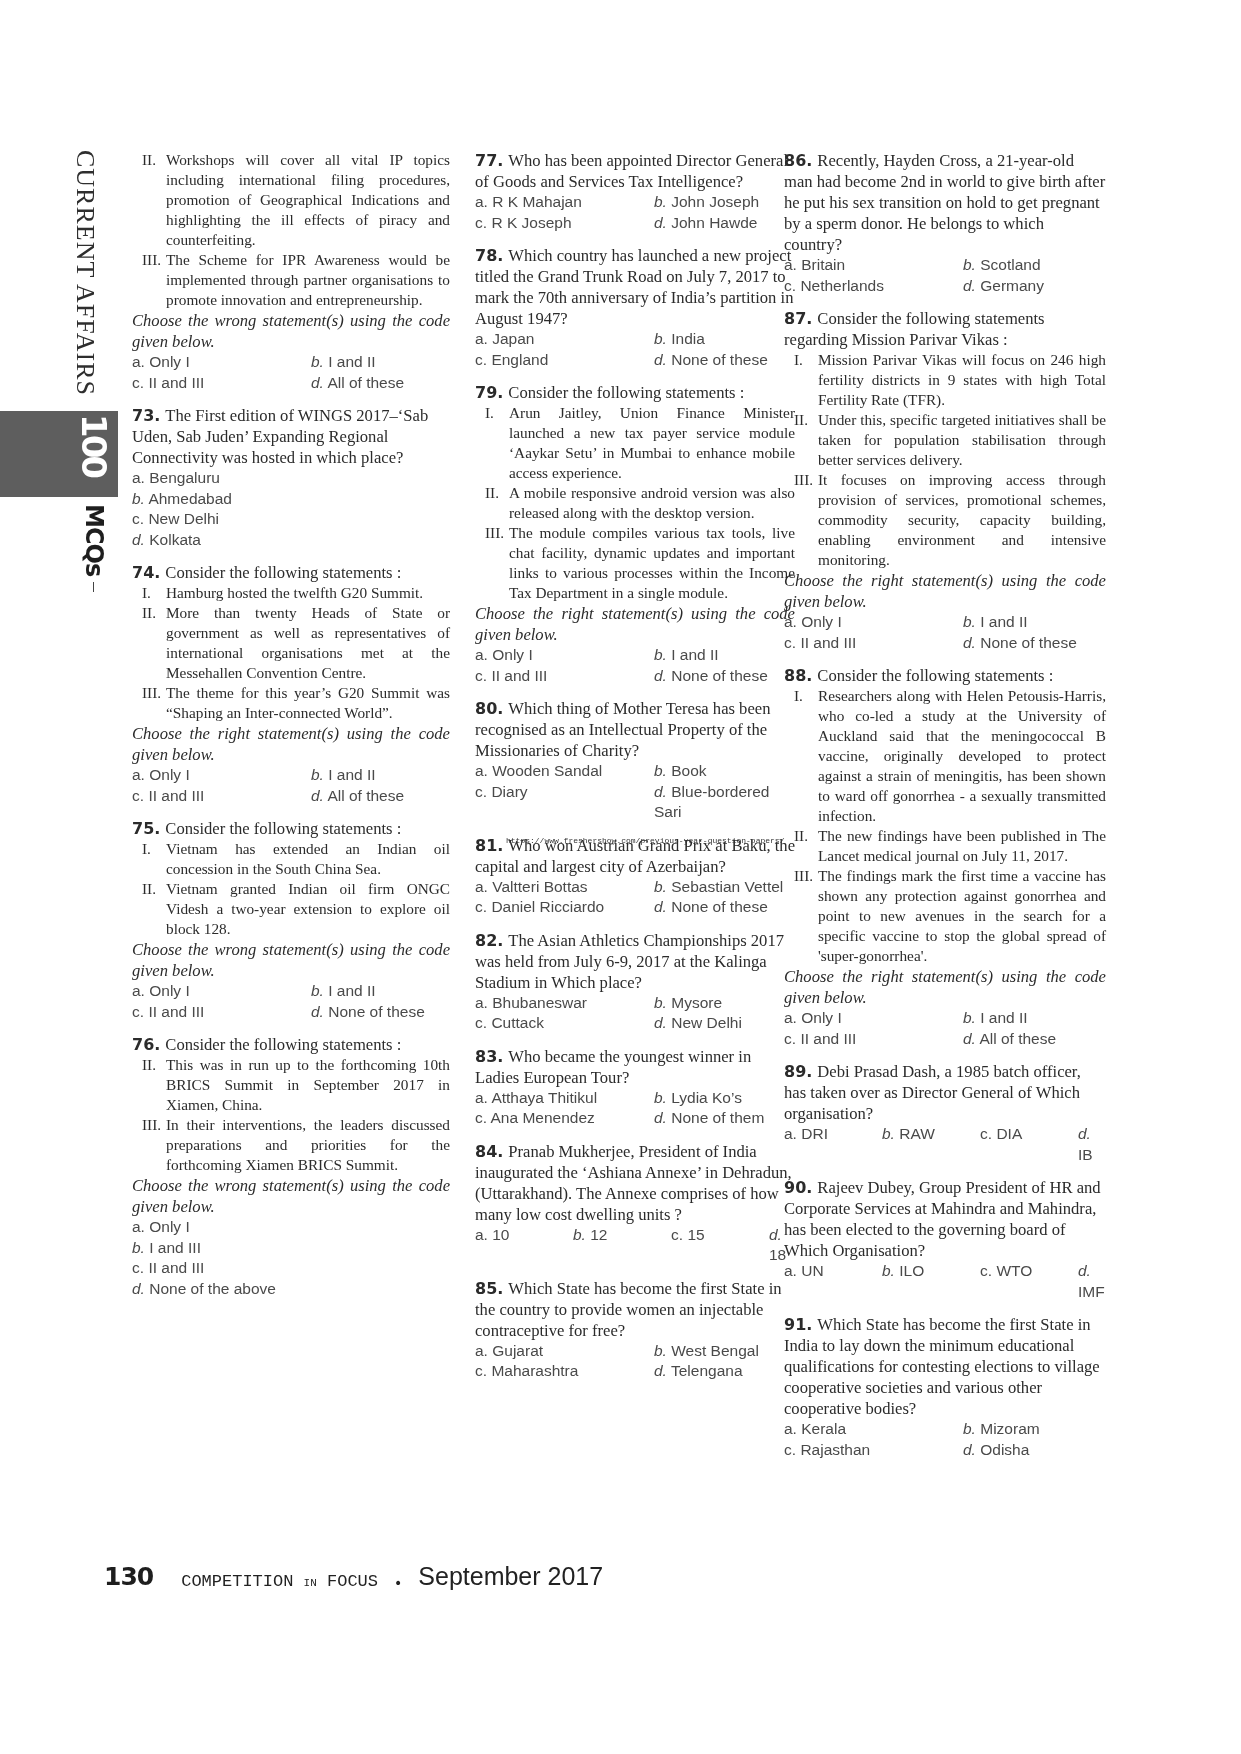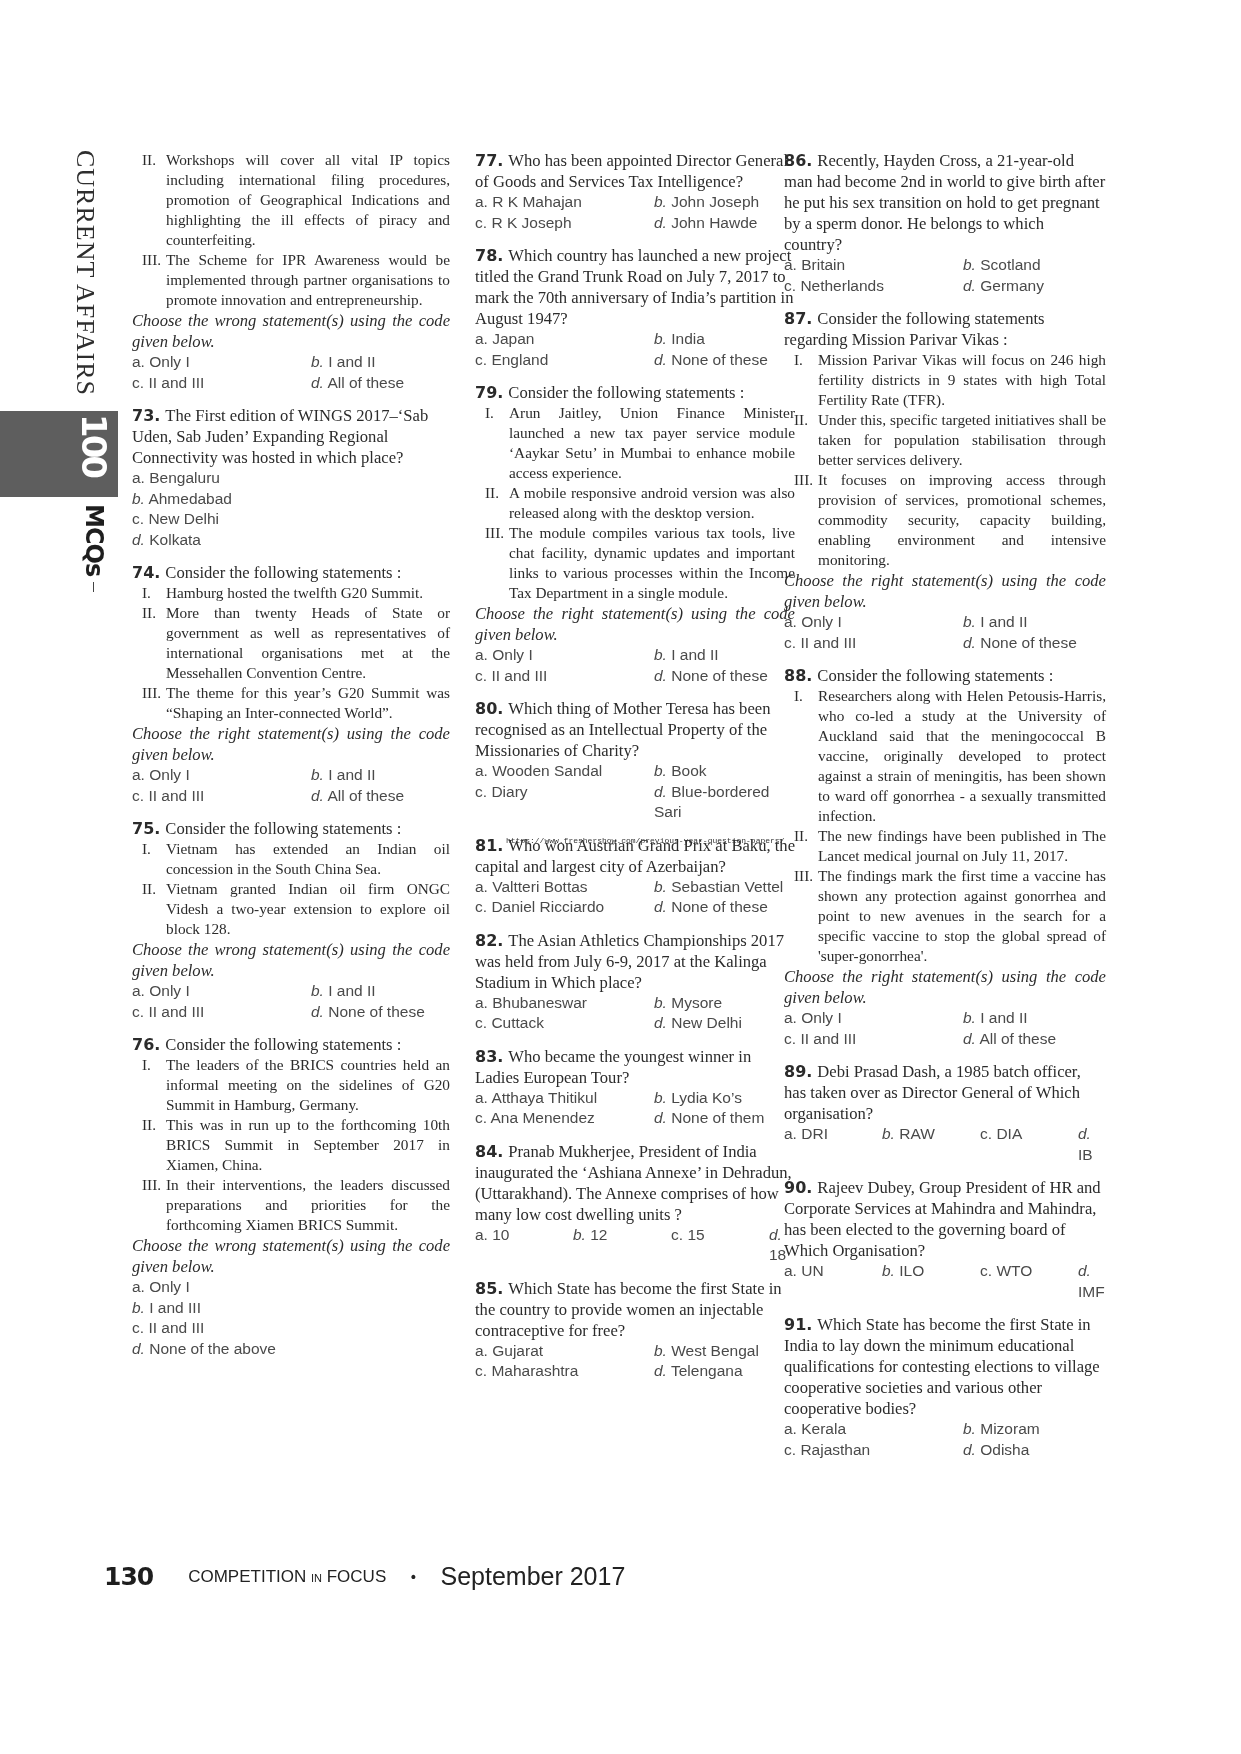--- a/index.html
+++ b/index.html
@@ -56,24 +56,24 @@
   .opts { display:grid; grid-template-columns: 163px 1fr; column-gap:16px; }
   .opts.one { grid-template-columns: 1fr; }
   .opts.four { grid-template-columns: 82px 82px 82px 1fr; }
   .opt {
     font-family:"Liberation Sans", sans-serif; font-size:15.5px; line-height:20.5px; color:#4a4a4a;
   }
   .opt .lt { font-style:normal; }
   .opt .lt.i { font-style:italic; }
   .footer {
     position:absolute; left:104px; top:1562px;
-    display:flex; align-items:center; gap:15px;
+    display:flex; align-items:flex-end; gap:8px;
   }
   .footer .pg { font-family:"DejaVu Sans", sans-serif; font-weight:bold; font-size:25px; color:#1e1e1e; margin-right:20px; letter-spacing:-1px;}
-  .footer .mag { font-family:Liberation Sans, sans-serif; font-size:17px; color:#222; }
+  .footer .mag { font-family:Liberation Mono, monospace; font-size:17px; color:#222; }
   .footer .mag .sm { font-size:11px; }
   .footer .dot { font-family:"DejaVu Sans", sans-serif; font-size:14px; margin:0 8px; color:#222; }
   .footer .date { font-family:"Liberation Sans", sans-serif; font-size:25px; color:#222; }
   .watermark {
     position:absolute; left:506px; top:836px;
     font-family:Liberation Mono, monospace; font-size:8px; color:#333;
   }
 </style>
 </head>
 <body>
@@ -134,21 +134,20 @@
       <div class="opts">
         <div class="opt"><span class="lt">a.</span> <span>Only I</span></div>
         <div class="opt"><span class="lt i">b.</span> <span>I and II</span></div>
         <div class="opt"><span class="lt">c.</span> <span>II and III</span></div>
         <div class="opt"><span class="lt i">d.</span> <span>None of these</span></div>
       </div>
     </div>
     <div class="q">
       <div class="qtext"><span class="qnum">76.</span><span>Consider the following statements :</span></div>
       <div class="stmts">
-        <div class="stmt"><span class="roman">I.</span><span>The leaders of the BRICS countries held an informal meeting on the sidelines of G20 Summit in Hamburg, Germany.</span></div>
         <div class="stmt"><span class="roman">II.</span><span>This was in run up to the forthcoming 10th BRICS Summit in September 2017 in Xiamen, China.</span></div>
         <div class="stmt"><span class="roman">III.</span><span>In their interventions, the leaders discussed preparations and priorities for the forthcoming Xiamen BRICS Summit.</span></div>
       </div>
       <div class="instr">Choose the wrong statement(s) using the code given below.</div>
       <div class="opts one">
         <div class="opt"><span class="lt">a.</span> <span>Only I</span></div>
         <div class="opt"><span class="lt i">b.</span> <span>I and III</span></div>
         <div class="opt"><span class="lt">c.</span> <span>II and III</span></div>
         <div class="opt"><span class="lt i">d.</span> <span>None of the above</span></div>
       </div>

